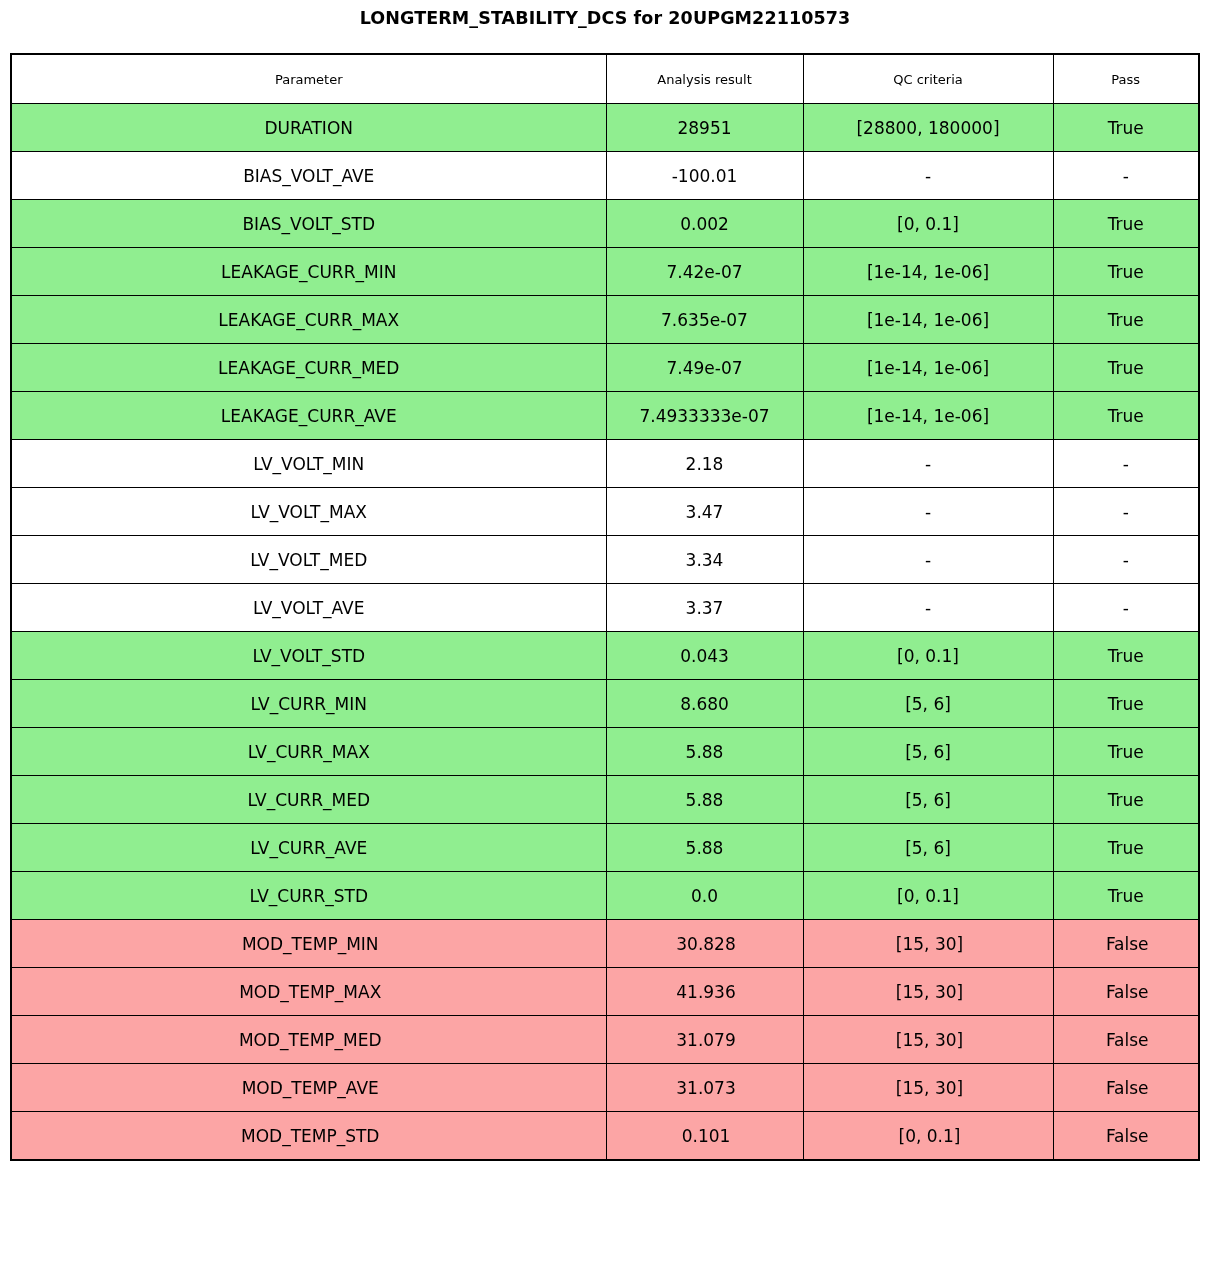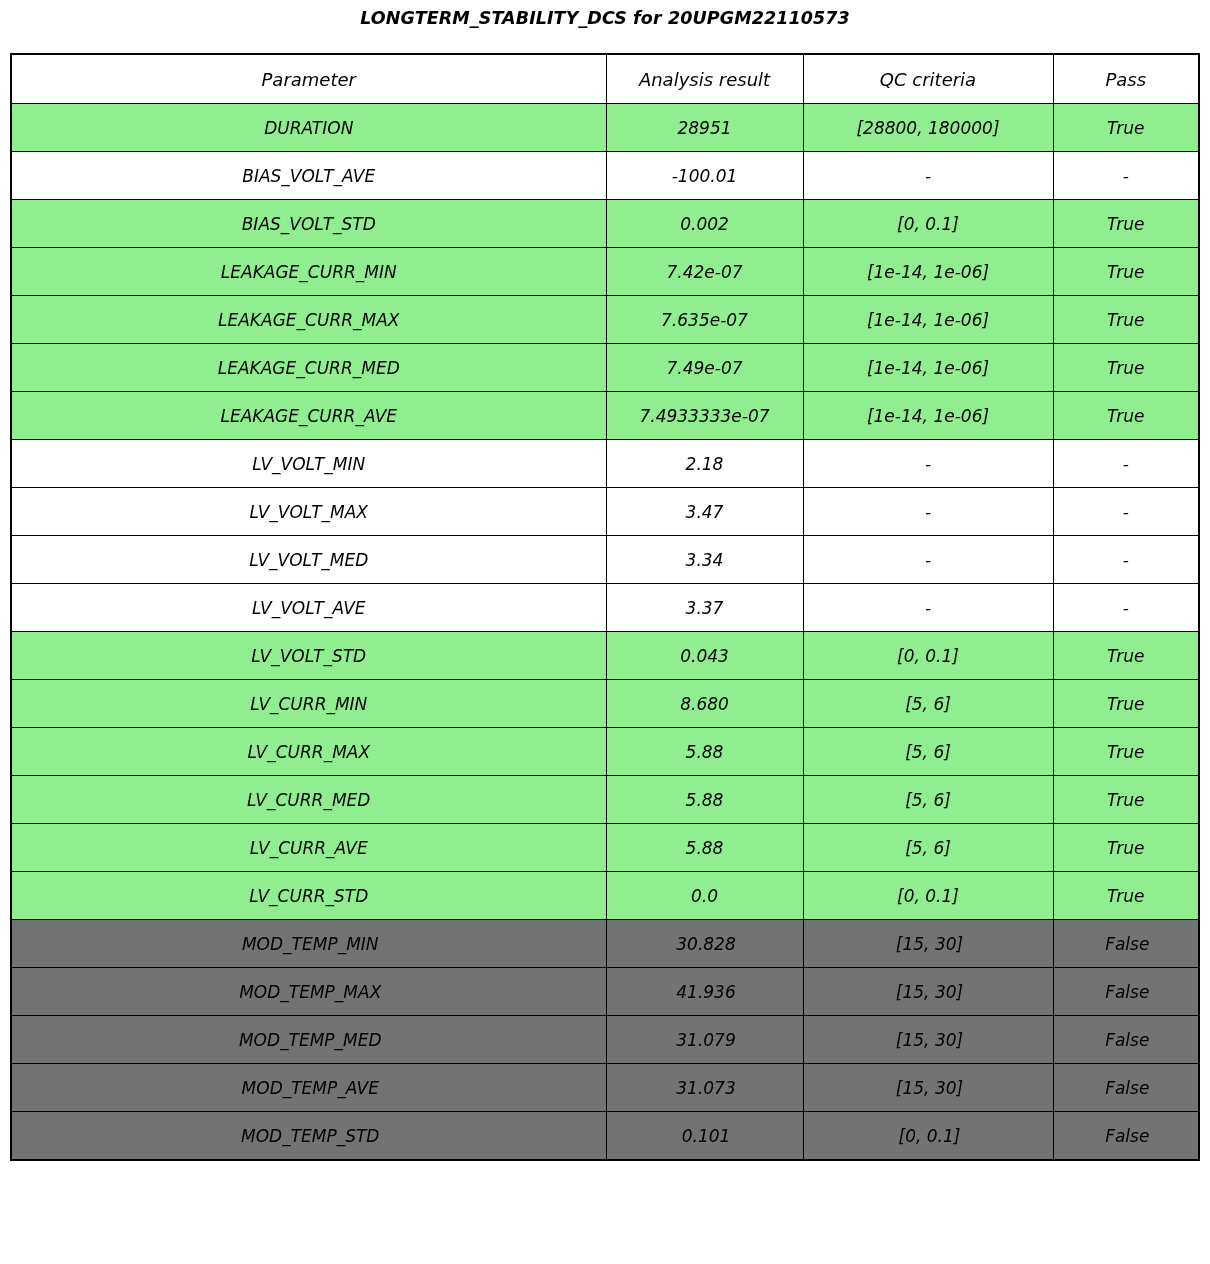--- a/index.html
+++ b/index.html
@@ -11,21 +11,20 @@
     width: 1210px;
     height: 1264px;
     font-family: "DejaVu Sans", sans-serif;
     color: #000000;
     overflow: hidden;
   }
   .page {
     position: relative;
     width: 1028px;
     height: 1264px;
-    font-style: italic;
   }
   .title {
     position: absolute;
     top: 5px;
     left: 0;
     width: 1210px;
     text-align: center;
     font-size: 17.5px;
     font-weight: bold;
     letter-spacing: 0.1px;
@@ -56,24 +55,24 @@
     font-weight: normal;
     font-size: 17px;
     height: 47px;
     padding: 0 4px;
     white-space: nowrap;
     overflow: hidden;
   }
   table.qc thead th {
     height: 48px;
     background: #ffffff;
-    font-size: 18px;
+    font-size: 13px;
   }
   tr.pass-true  > td { background: #90ee90; }
-  tr.pass-false > td { background: #737373; padding-left: 7px; }
+  tr.pass-false > td { background: #fca5a5; padding-left: 7px; }
   tr.pass-none  > td { background: #ffffff; text-align: center; }
 </style>
 </head>
 <body>
 
 <div class="page">
 
   <div class="title">LONGTERM_STABILITY_DCS for 20UPGM22110573</div>
 
   <div class="table-wrap">

